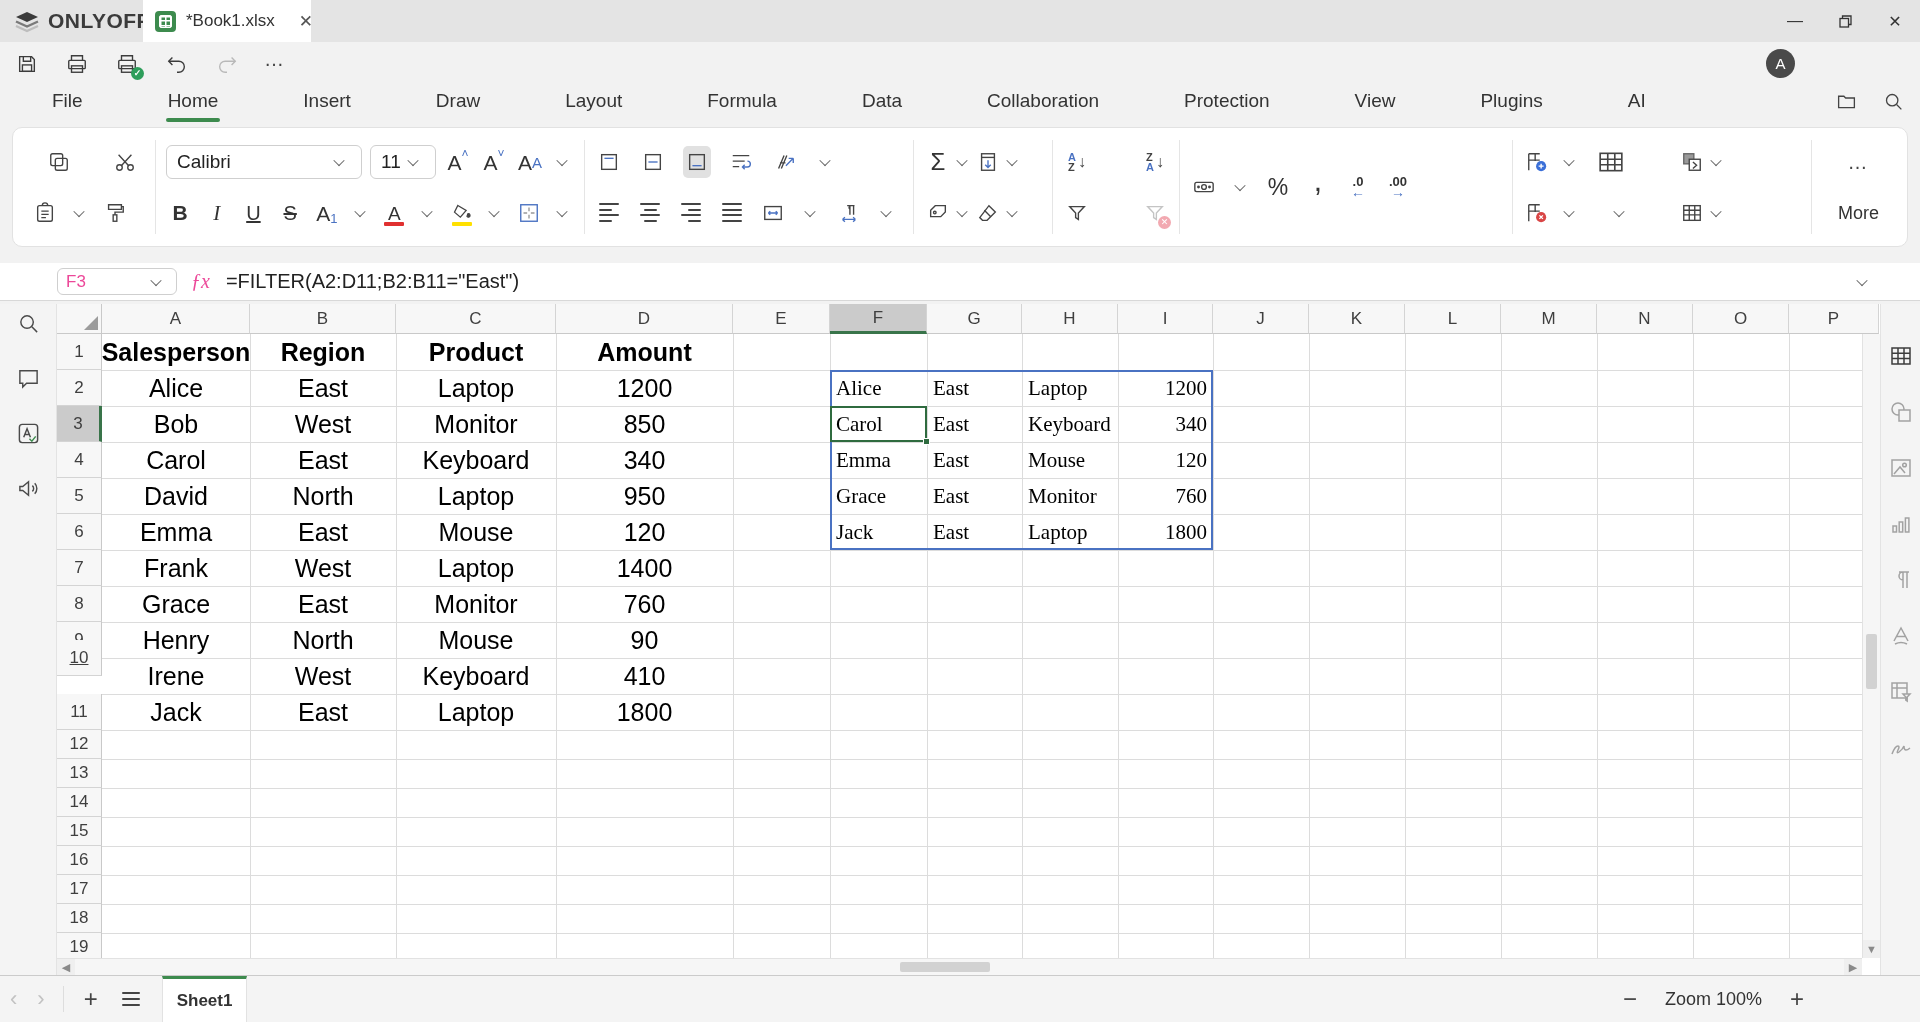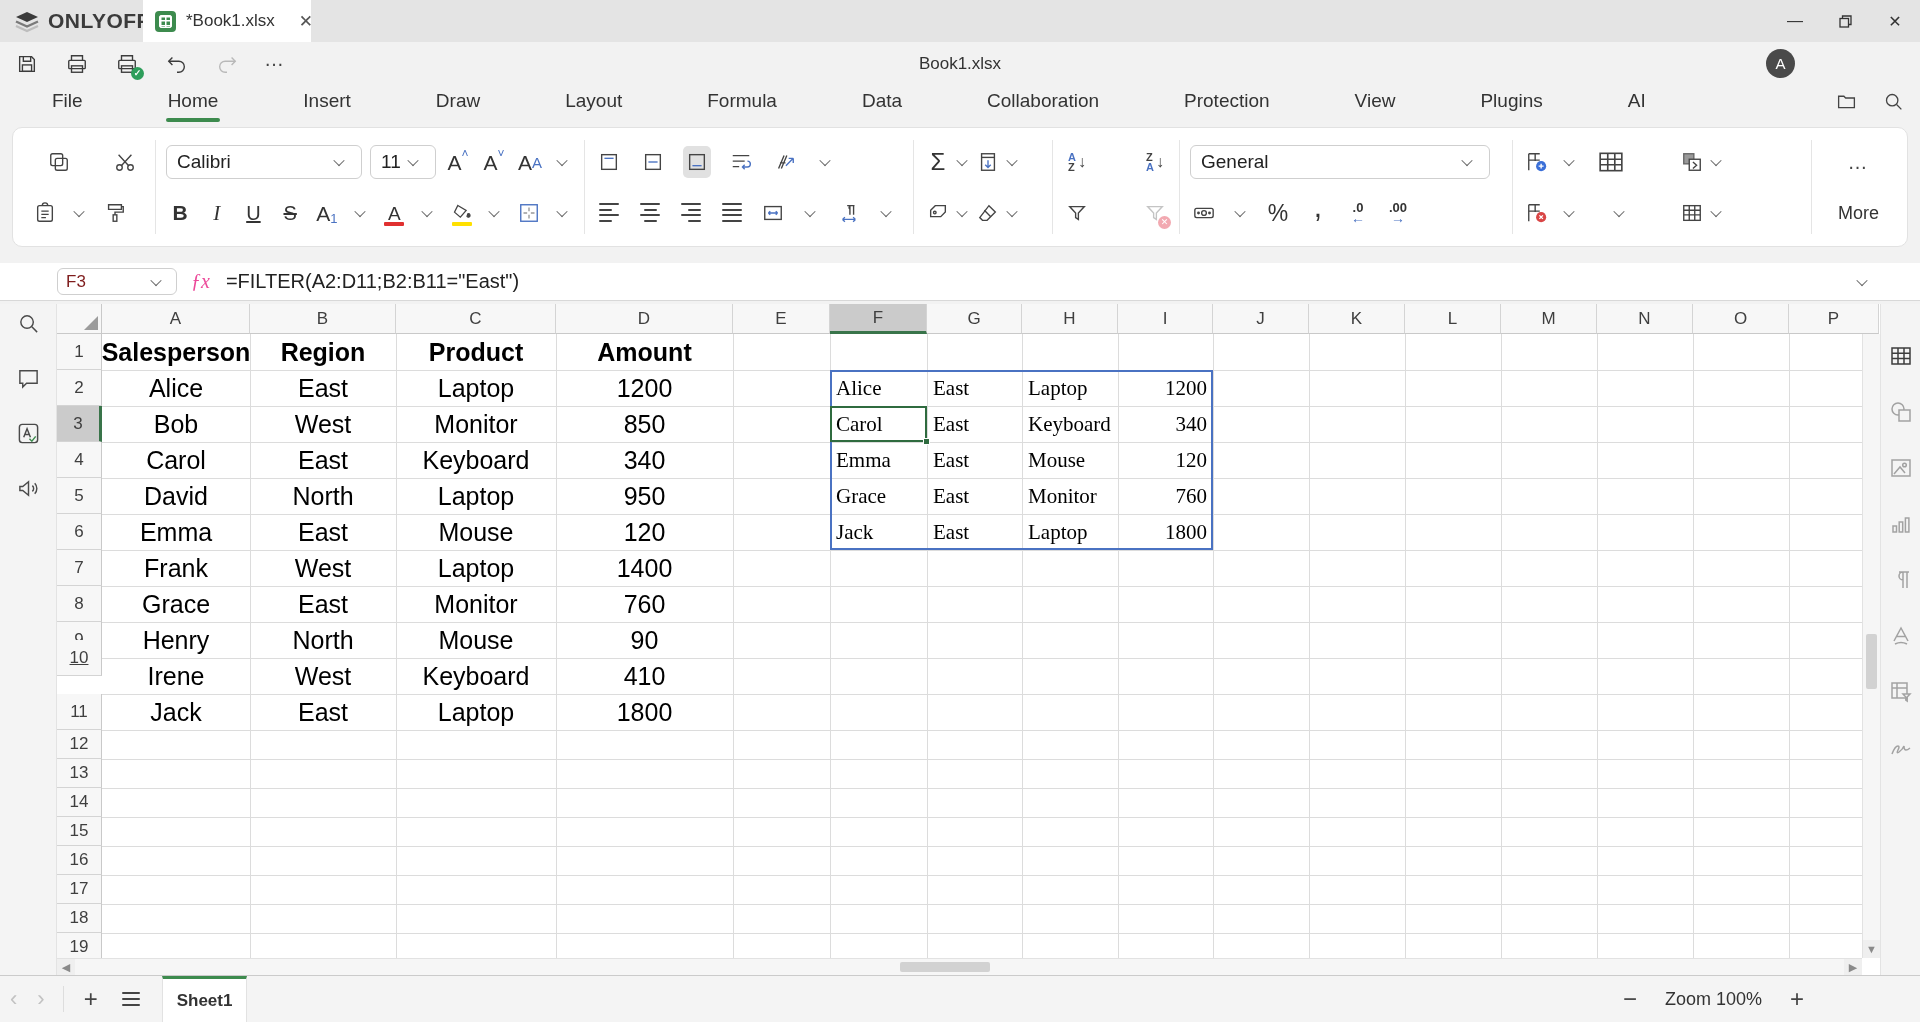--- a/index.html
+++ b/index.html
@@ -68,21 +68,21 @@
   .sortico .letters { display:flex; flex-direction:column; font-size:11px; font-weight:bold; line-height:10px; color:#444; }
   .sortarrow { font-size:16px; color:#444; }
   .dec { font-size:13px; font-weight:bold; color:#333; display:flex; flex-direction:column; align-items:center; line-height:11px; }
   .dec span:last-child { color:#4a72c2; font-size:14px; }
   .more-col { display:flex; flex-direction:column; align-items:center; justify-content:space-around; padding:0 16px; }
   .more-col .dots { padding:0; }
   .more-label { font-size:18px; color:#333; }
 
   
   .formulabar { height:38px; background:#fff; border-bottom:1px solid #d8d8d8; display:flex; align-items:center; padding-left:57px; position:relative; }
-  .namebox { width:120px; height:27px; border:1px solid #cfcfcf; border-radius:6px; display:flex; align-items:center; justify-content:space-between; padding:0 8px; font-size:17px; color:#7f1d1d; background:#fff; }
+  .namebox { width:120px; height:27px; border:1px solid #cfcfcf; border-radius:6px; display:flex; align-items:center; justify-content:space-between; padding:0 8px; font-size:17px; color:#ec4899; background:#fff; }
   .fx { font-family:"Liberation Serif",serif; font-style:italic; font-size:20px; color:#ec4899; margin:0 10px 0 14px; }
   .formula-input { flex:1; font-size:20px; color:#222; padding-left:6px; white-space:nowrap; overflow:hidden; }
   .fb-expand { margin-right:54px; }
 
   
   .main { position:absolute; left:0; top:304px; right:0; bottom:47px; background:#fff; }
   .left-rail { position:absolute; left:0; top:0; bottom:0; width:57px; background:#f4f4f4; border-right:1px solid #e3e3e3; display:flex; flex-direction:column; align-items:center; gap:28px; padding-top:8px; }
   .left-rail svg { width:23px; height:23px; stroke:#4a4a4a; fill:none; stroke-width:1.5; }
   .right-rail { position:absolute; right:0; top:0; bottom:0; width:40px; background:#f4f4f4; border-left:1px solid #e3e3e3; display:flex; flex-direction:column; align-items:center; gap:28px; padding-top:40px; }
   .right-rail svg { width:24px; height:24px; stroke:#a2a2a2; fill:none; stroke-width:1.5; }
@@ -150,21 +150,20 @@
       <svg viewBox="0 0 13 13">
           <rect x="1" y="3.5" width="8.5" height="8.5"></rect>
           <path d="M3.5 3.5 V1 H12 V9.5 H9.5"></path>
         </svg>
     </div>
     <div class="winbtn">✕</div>
   </div>
 </div>
 
 <div class="headerrow">
-  <div class="doctitle">Book1.xlsx</div>
   <div class="quick">
     <div class="qbtn">
       <svg viewBox="0 0 24 24">
           <path d="M4 4 h13 l3 3 v13 h-16 z"></path>
           <path d="M8 4 v5 h8 v-5"></path>
           <rect x="7" y="13" width="10" height="7"></rect>
         </svg>
     </div>
     <div class="qbtn">
       <svg viewBox="0 0 24 24">
@@ -488,26 +487,20 @@
               <path d="M4 5 h16 l-6.5 7 v7 l-3 -2 v-5 z"></path>
             </svg>
         <span style="position:absolute; right:-2px; bottom:0; width:13px; height:13px; border-radius:50%; background:#f2a9b1; color:#fff; font-size:9px; line-height:13px; text-align:center;">✕</span>
       </div>
     </div>
   </div>
 
   <div class="tdiv"></div>
 
   <div class="tgroup" style="width:312px;">
-    <div class="trow">
-      <div class="combo" style="width:300px;">
-        <span>General</span>
-            <span class="chev"></span>
-      </div>
-    </div>
     <div class="trow" style="gap:12px;">
       <div class="tbtn">
         <svg viewBox="0 0 24 24">
               <rect x="2" y="7" width="20" height="10" rx="2"></rect>
               <circle cx="12" cy="12" r="2.6"></circle>
               <circle cx="6" cy="12" r="0.8" fill="#444"></circle>
               <circle cx="18" cy="12" r="0.8" fill="#444"></circle>
             </svg>
       </div>
       <span class="chev"></span>

